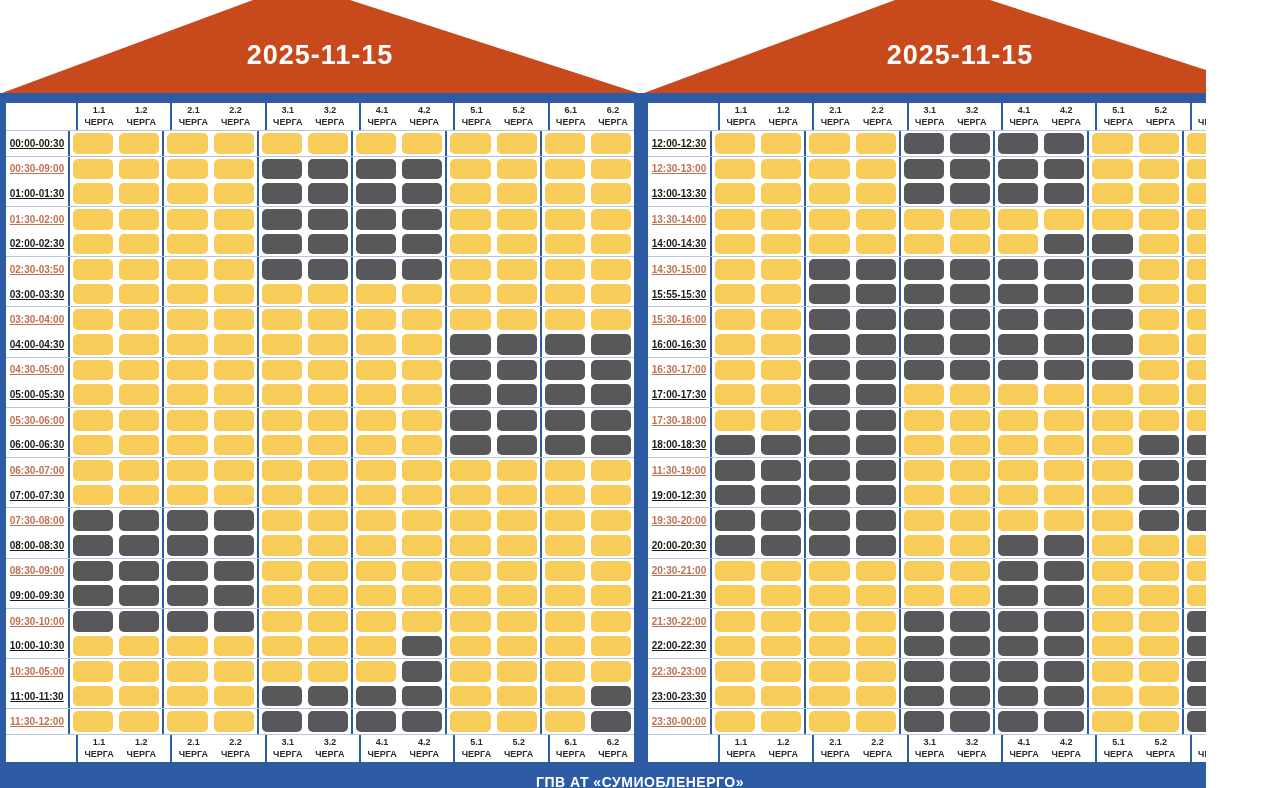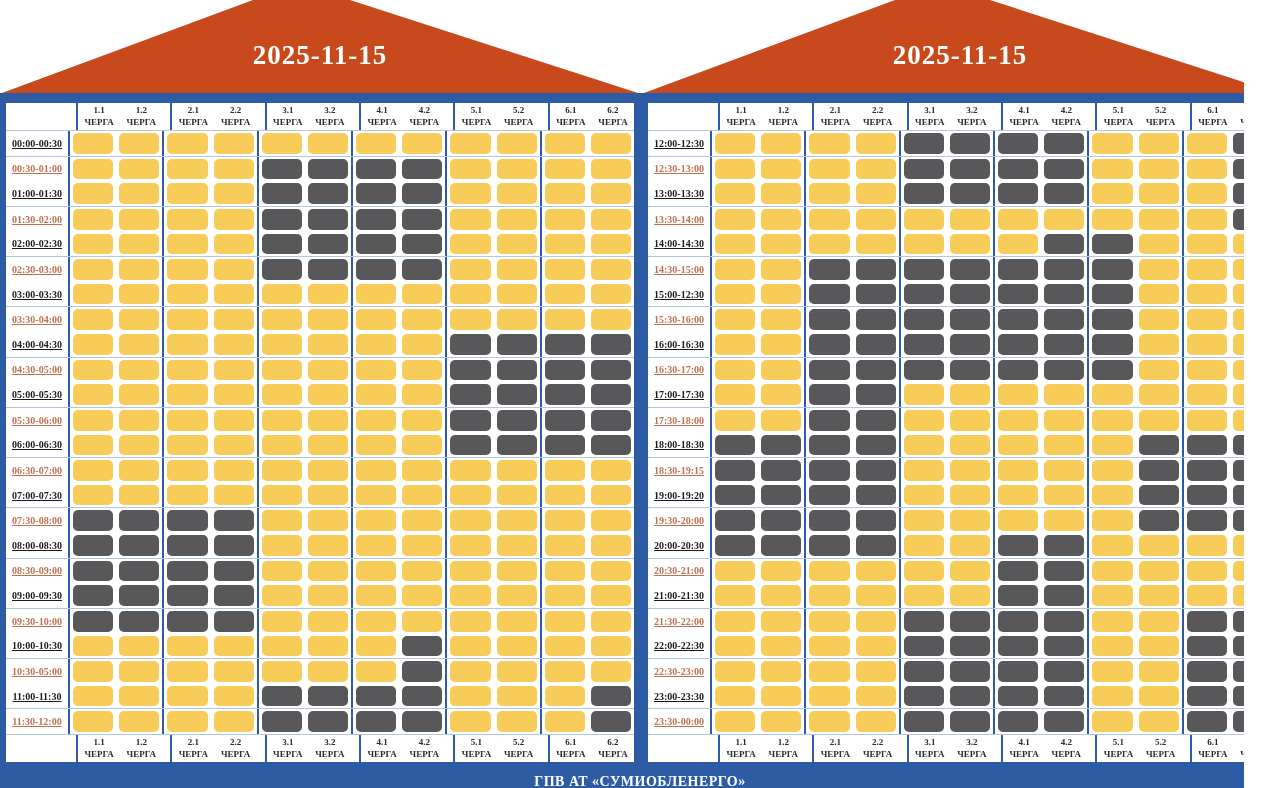--- a/index.html
+++ b/index.html
@@ -1,17 +1,17 @@
 <!DOCTYPE html>
 <html style="--on: #F8CC58; --off: #58585A; --frame: #2D5CA4; --halfcol: #BE7150; --line: #B3C6E1;"><head>
 <meta charset="utf-8">
 <style>
   html,body{margin:0;padding:0;background:#ffffff;}
   .stage{position:relative;width:1206px;height:788px;overflow:hidden;background:#fff;
-         font-family:Liberation Serif, serif;padding-left:38px;}
+         font-family:Liberation Sans, sans-serif;}
   
   .roof-svg{position:absolute;top:0;left:0;width:1280px;height:93px;display:block;}
   .roof-date{position:absolute;top:40px;width:640px;text-align:center;color:#ffffff;
              font-size:27px;font-weight:600;letter-spacing:1px;}
   .roof-date.left{left:0;}
   .roof-date.right{left:640px;}
   
   .board{position:absolute;top:93px;left:0;width:1280px;height:695px;background:var(--frame);}
   .panel{position:absolute;top:10px;width:628px;height:659px;background:#ffffff;
          display:flex;flex-direction:column;}
@@ -141,21 +141,21 @@
               <div class="pill on"></div>
             </div>
             <div class="cw gs">
               <div class="pill on"></div>
             </div>
             <div class="cw">
               <div class="pill on"></div>
             </div>
           </div>
           <div class="row half">
-            <div class="tlabel half">00:30-01:00</div>
+            <div class="tlabel half">00:30-09:00</div>
             <div class="cw gs">
               <div class="pill on"></div>
             </div>
             <div class="cw">
               <div class="pill on"></div>
             </div>
             <div class="cw gs">
               <div class="pill on"></div>
             </div>
             <div class="cw">
@@ -297,21 +297,21 @@
               <div class="pill on"></div>
             </div>
             <div class="cw gs">
               <div class="pill on"></div>
             </div>
             <div class="cw">
               <div class="pill on"></div>
             </div>
           </div>
           <div class="row half">
-            <div class="tlabel half">02:30-03:00</div>
+            <div class="tlabel half">02:30-03:50</div>
             <div class="cw gs">
               <div class="pill on"></div>
             </div>
             <div class="cw">
               <div class="pill on"></div>
             </div>
             <div class="cw gs">
               <div class="pill on"></div>
             </div>
             <div class="cw">
@@ -1378,21 +1378,21 @@
               <div class="pill on"></div>
             </div>
             <div class="cw gs">
               <div class="pill on"></div>
             </div>
             <div class="cw">
               <div class="pill on"></div>
             </div>
           </div>
           <div class="row">
-            <div class="tlabel hour">15:00-12:30</div>
+            <div class="tlabel hour">15:55-15:30</div>
             <div class="cw gs">
               <div class="pill on"></div>
             </div>
             <div class="cw">
               <div class="pill on"></div>
             </div>
             <div class="cw gs">
               <div class="pill off"></div>
             </div>
             <div class="cw">
@@ -1651,60 +1651,60 @@
               <div class="pill off"></div>
             </div>
             <div class="cw gs">
               <div class="pill off"></div>
             </div>
             <div class="cw">
               <div class="pill off"></div>
             </div>
           </div>
           <div class="row half">
-            <div class="tlabel half">18:30-19:15</div>
-            <div class="cw gs">
-              <div class="pill off"></div>
-            </div>
-            <div class="cw">
-              <div class="pill off"></div>
-            </div>
-            <div class="cw gs">
-              <div class="pill off"></div>
-            </div>
-            <div class="cw">
-              <div class="pill off"></div>
-            </div>
-            <div class="cw gs">
-              <div class="pill on"></div>
-            </div>
-            <div class="cw">
-              <div class="pill on"></div>
-            </div>
-            <div class="cw gs">
-              <div class="pill on"></div>
-            </div>
-            <div class="cw">
-              <div class="pill on"></div>
-            </div>
-            <div class="cw gs">
-              <div class="pill on"></div>
-            </div>
-            <div class="cw">
-              <div class="pill off"></div>
-            </div>
-            <div class="cw gs">
-              <div class="pill off"></div>
-            </div>
-            <div class="cw">
-              <div class="pill off"></div>
-            </div>
-          </div>
-          <div class="row">
-            <div class="tlabel hour">19:00-19:20</div>
+            <div class="tlabel half">11:30-19:00</div>
+            <div class="cw gs">
+              <div class="pill off"></div>
+            </div>
+            <div class="cw">
+              <div class="pill off"></div>
+            </div>
+            <div class="cw gs">
+              <div class="pill off"></div>
+            </div>
+            <div class="cw">
+              <div class="pill off"></div>
+            </div>
+            <div class="cw gs">
+              <div class="pill on"></div>
+            </div>
+            <div class="cw">
+              <div class="pill on"></div>
+            </div>
+            <div class="cw gs">
+              <div class="pill on"></div>
+            </div>
+            <div class="cw">
+              <div class="pill on"></div>
+            </div>
+            <div class="cw gs">
+              <div class="pill on"></div>
+            </div>
+            <div class="cw">
+              <div class="pill off"></div>
+            </div>
+            <div class="cw gs">
+              <div class="pill off"></div>
+            </div>
+            <div class="cw">
+              <div class="pill off"></div>
+            </div>
+          </div>
+          <div class="row">
+            <div class="tlabel hour">19:00-12:30</div>
             <div class="cw gs">
               <div class="pill off"></div>
             </div>
             <div class="cw">
               <div class="pill off"></div>
             </div>
             <div class="cw gs">
               <div class="pill off"></div>
             </div>
             <div class="cw">

